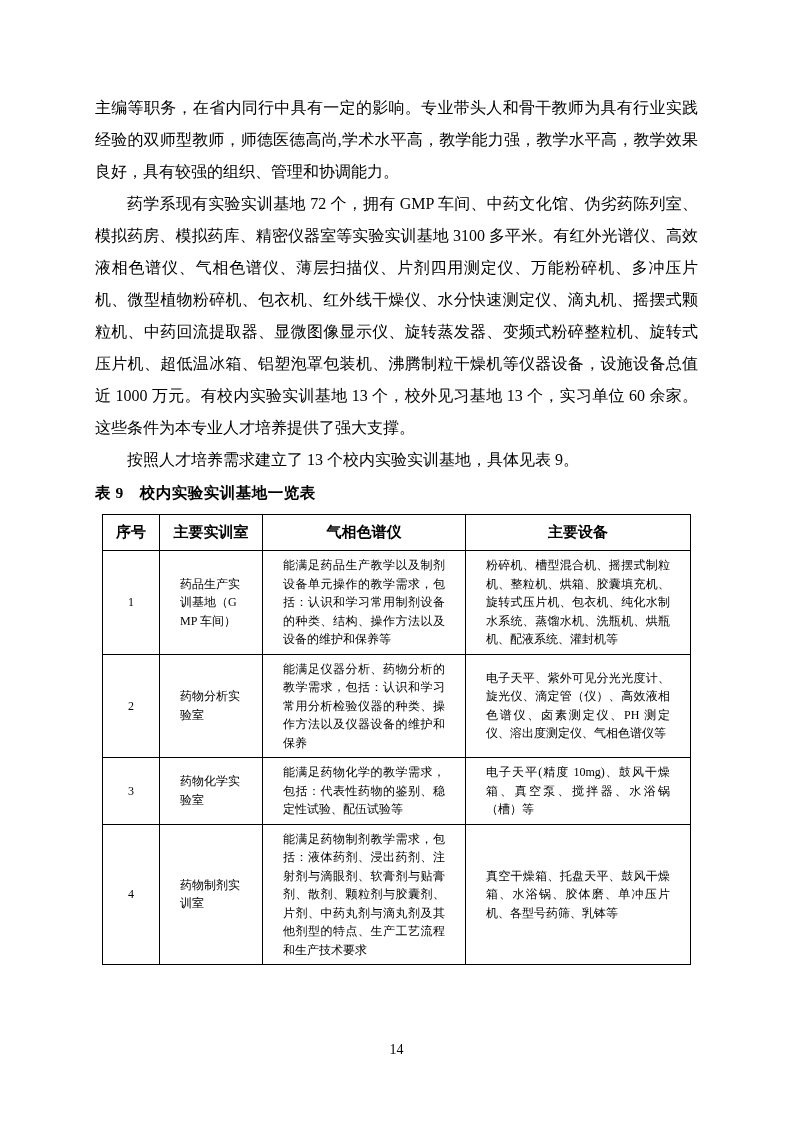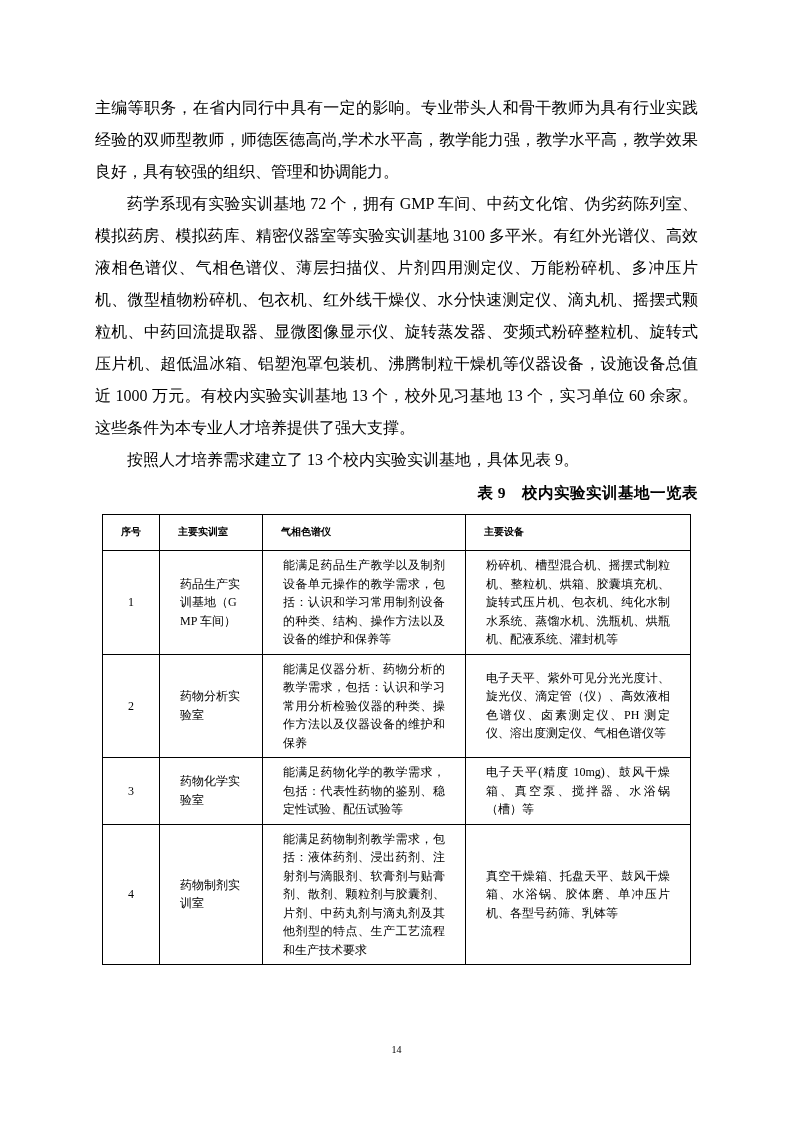--- a/index.html
+++ b/index.html
@@ -33,63 +33,63 @@
     font-size: 16px;
     line-height: 32px;
     font-weight: bold;
     text-indent: 32px;
   }
   .table-title {
     margin: 2px 0 6px 0;
     font-size: 15.5px;
     line-height: 30px;
     font-weight: bold;
-    text-align: right;
+    text-align: left;
     letter-spacing: 0.5px;
     font-family: Liberation Serif, serif;
   }
   table.base-table {
     border-collapse: collapse;
     table-layout: fixed;
     width: 588px;
     margin-left: 7px;
     font-size: 12px;
   }
   table.base-table th,
   table.base-table td {
     border: 1px solid #000000;
     line-height: 18.5px;
     vertical-align: middle;
     padding: 5px 20px;
     word-break: break-all;
   }
   table.base-table th {
     height: 36px;
-    font-size: 10px;
+    font-size: 15px;
     font-weight: bold;
-    text-align: left;
-    padding: 2px 18px;
+    text-align: center;
+    padding: 2px 12px;
   }
   td.col-no { text-align: center; padding: 2px 2px; }
   td.col-room { text-align: left; padding: 5px 9px; }
   td.col-func, td.col-equip {
     text-align: justify;
     text-justify: inter-ideograph;
   }
   tr.row-1 td { height: 92px; }
   tr.row-2 td { height: 88px; }
   tr.row-3 td { height: 64px; }
   tr.row-4 td { height: 120px; }
   .page-number {
     position: absolute;
     left: 0;
     top: 1040px;
     width: 100%;
     text-align: center;
-    font-size: 10px;
+    font-size: 14px;
     line-height: 20px;
   }
 </style>
 </head>
 <body>
 
 <div class="page">
   <div class="content">
 
     <p class="para">主编等职务，在省内同行中具有一定的影响。专业带头人和骨干教师为具有行业实践经验的双师型教师，师德医德高尚,学术水平高，教学能力强，教学水平高，教学效果良好，具有较强的组织、管理和协调能力。</p>

